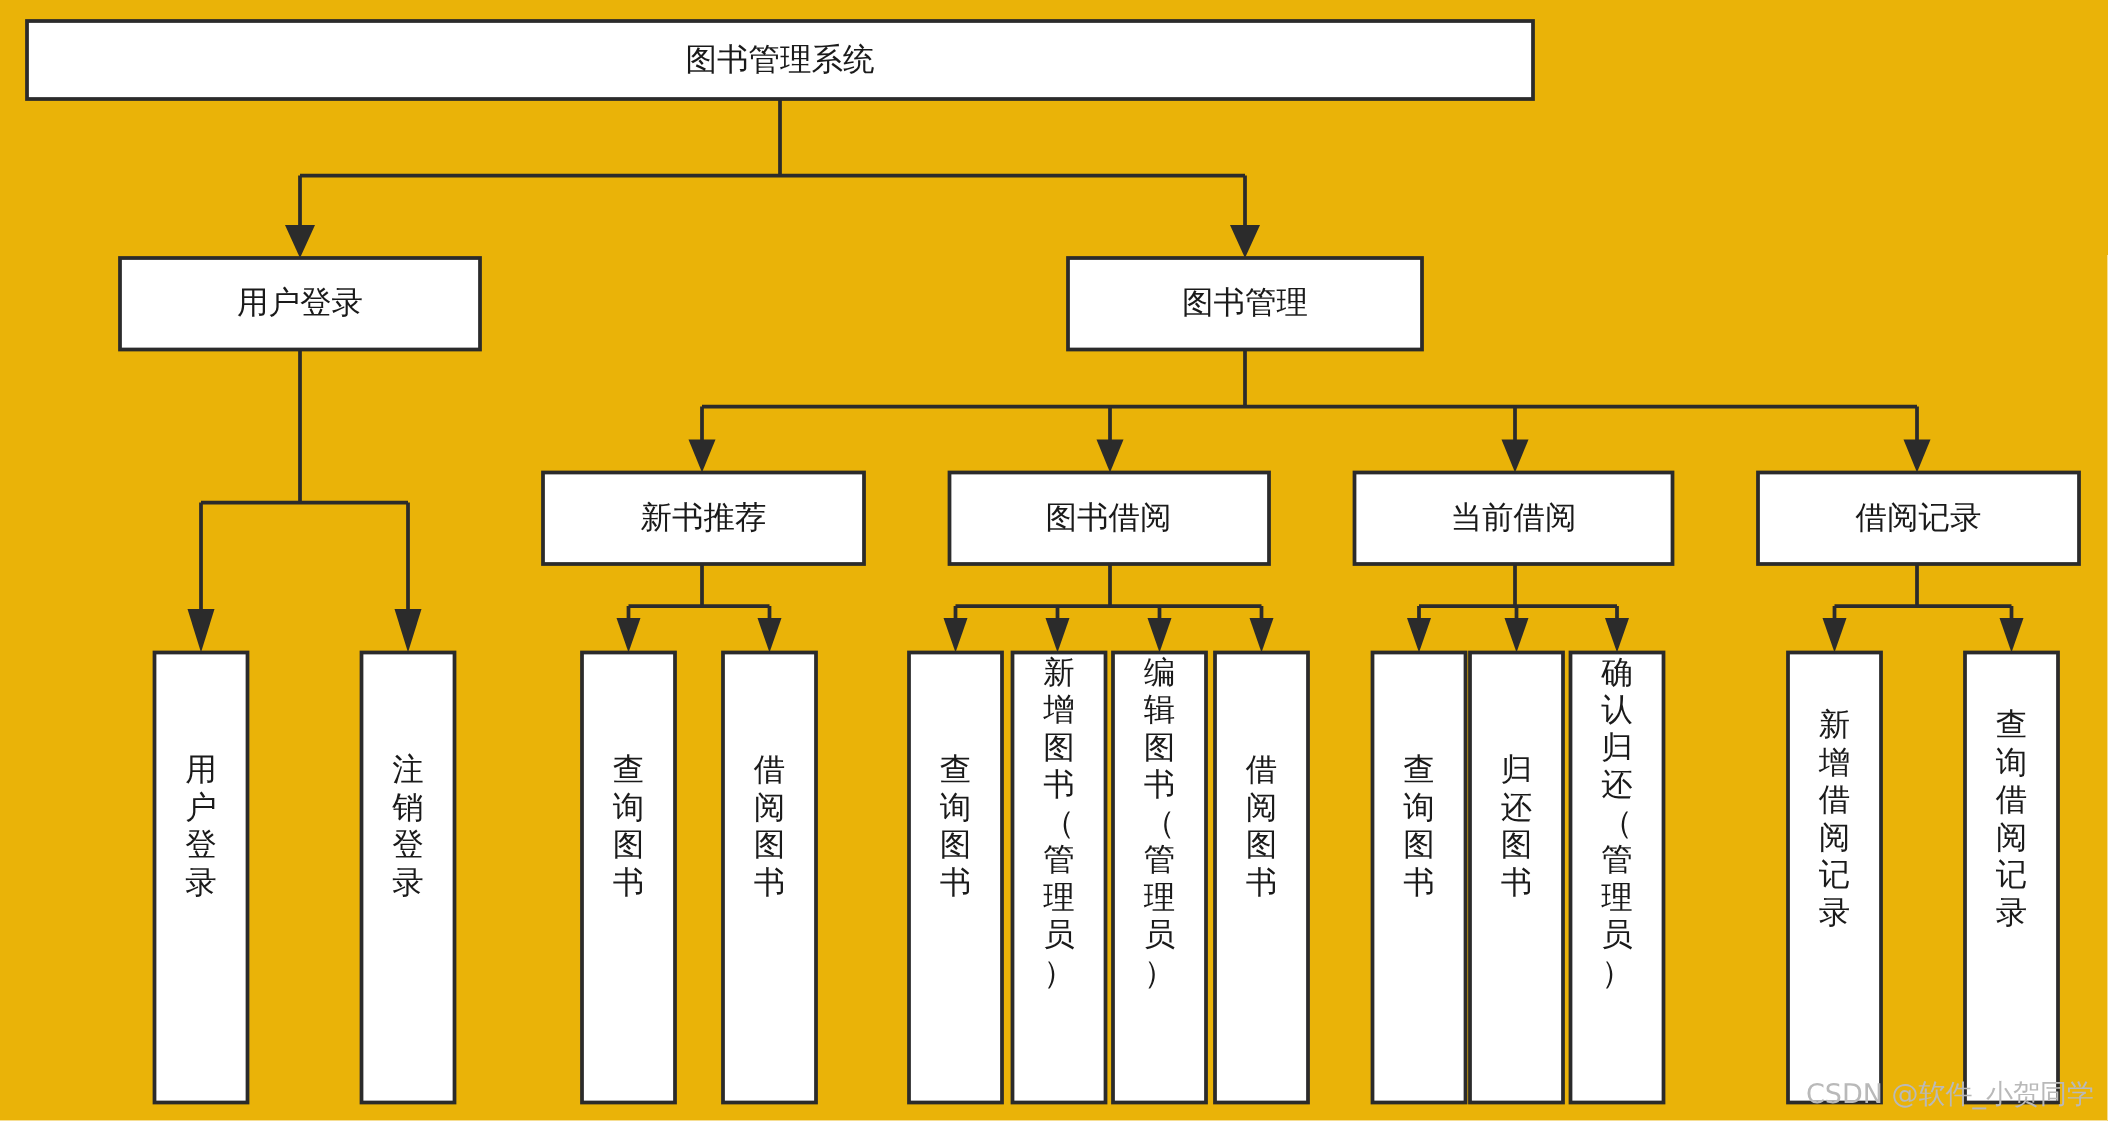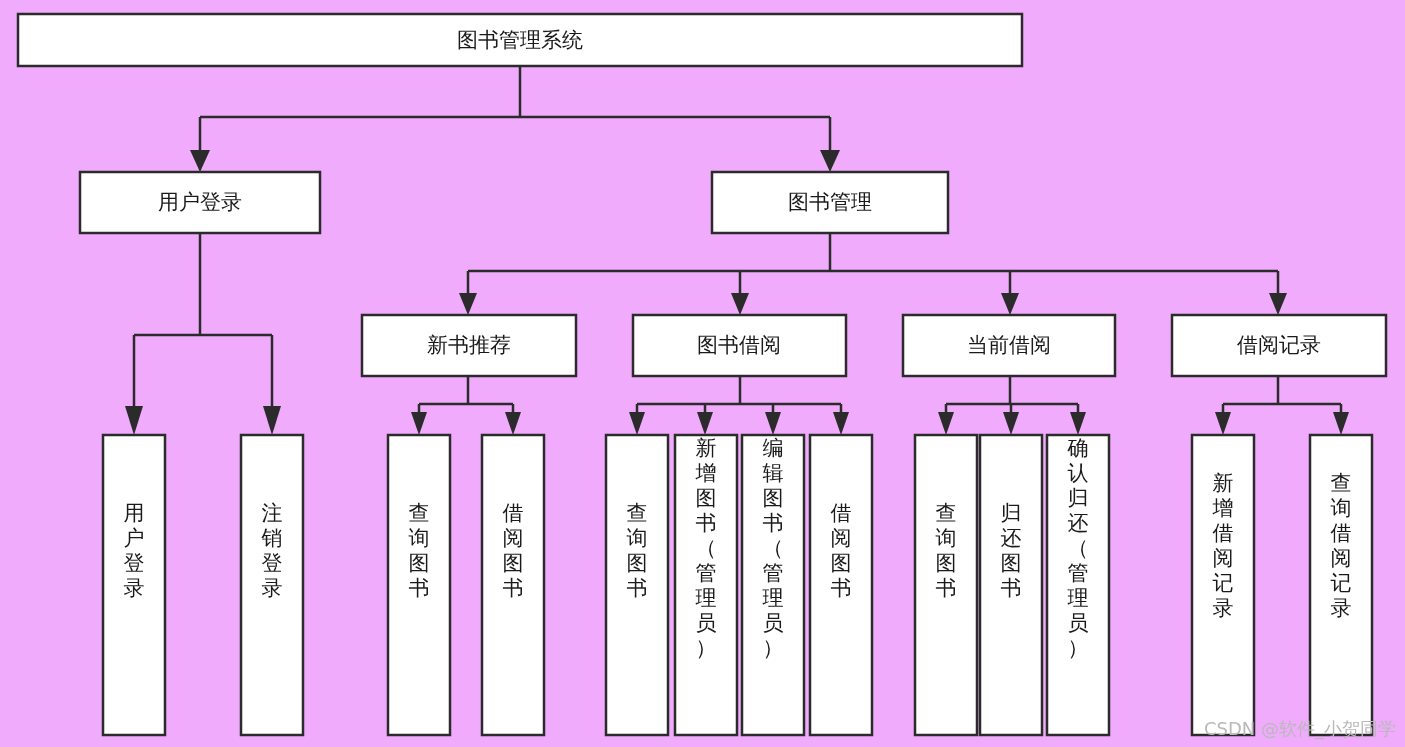--- a/index.html
+++ b/index.html
@@ -8,21 +8,21 @@
     padding: 0;
     background: #ffffff;
   }
   body {
     font-family: "DejaVu Sans", "Liberation Sans", sans-serif;
   }
   #diagram-root {
     position: relative;
     width: 1405px;
     height: 747px;
-    background: #f0abfc;
+    background: #eab308;
     overflow: hidden;
   }
   svg.tree-canvas {
     position: absolute;
     left: 0;
     top: 0;
     width: 1405px;
     height: 747px;
     display: block;
   }

